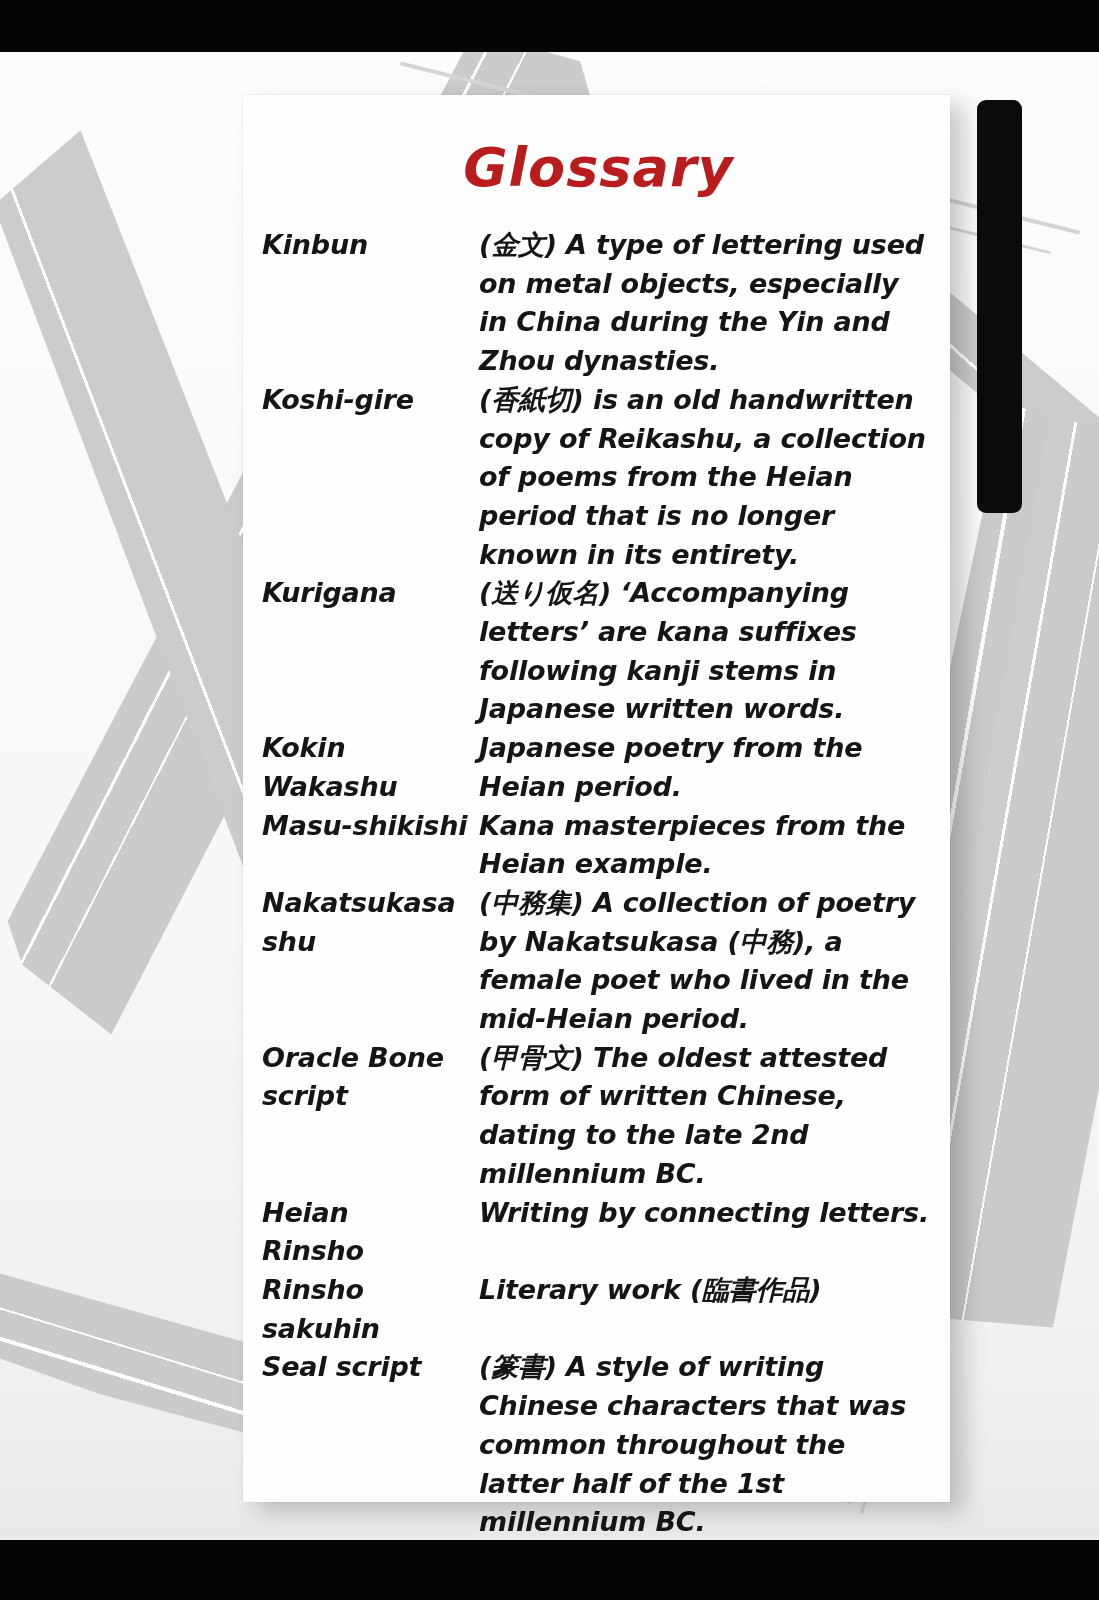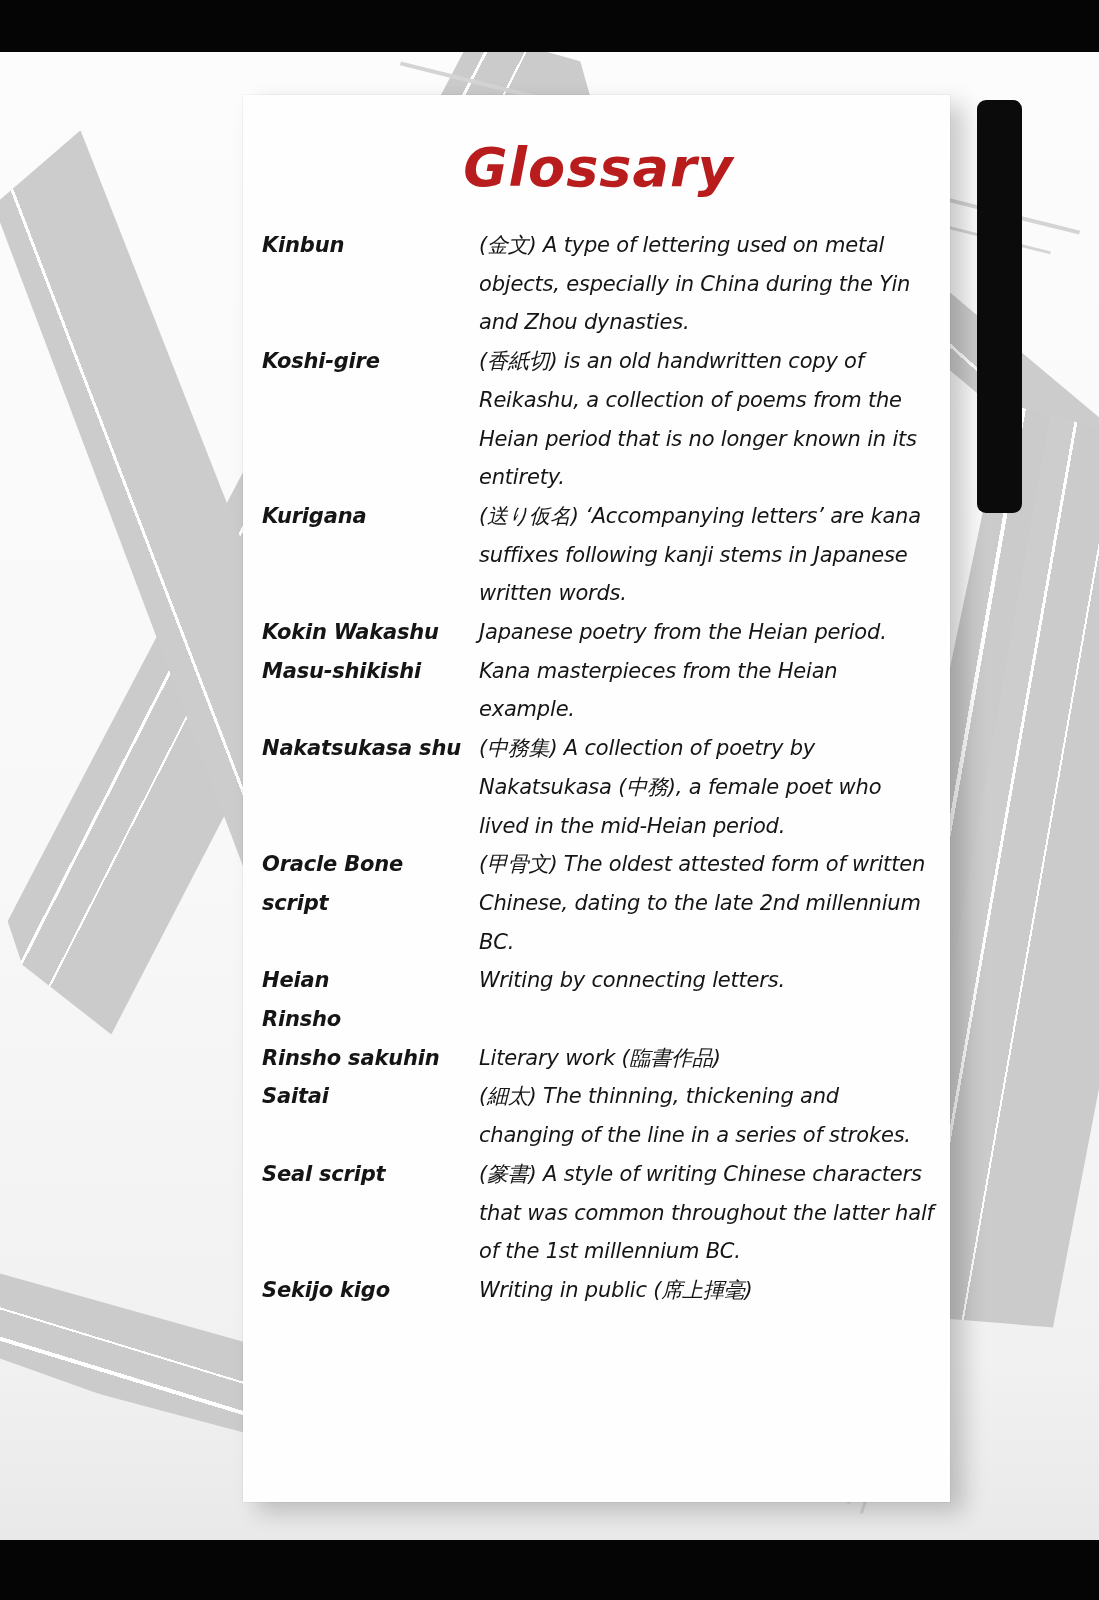--- a/index.html
+++ b/index.html
@@ -33,24 +33,24 @@
   .l3{width:270px;left:755px;top:1321px;transform:rotate(108deg);}
   .l4{width:250px;left:775px;top:1341px;transform:rotate(108deg);height:3px;}
   
   .card{position:absolute;left:243px;top:43px;width:707px;height:1407px;background:#fffefe;
         box-shadow:14px 10px 22px rgba(0,0,0,0.20), 0 0 0 1px rgba(0,0,0,0.03);
         box-sizing:border-box;padding:40px 15px 0 19px;}
   .title{margin:0 0 25px 0;text-align:center;font-style:italic;font-weight:700;
          font-size:54px;line-height:66px;color:#b91c1c;letter-spacing:1px;}
   .list{width:100%;}
   .row{display:grid;grid-template-columns:217px 1fr;}
-  .term,.def{font-style:italic;font-size:21px;line-height:38.7px;color:#151515;
+  .term,.def{font-style:italic;font-size:27px;line-height:38.7px;color:#151515;
              letter-spacing:-0.2px;}
   .term{font-weight:600;padding-right:6px;}
-  .def{font-weight:400;}
+  .def{font-weight:700;}
   
   .sidebar{position:absolute;left:977px;top:48px;width:45px;height:413px;background:#0b0b0b;border-radius:9px;}
 </style>
 </head>
 <body>
 
 <div class="stage">
   <div class="bar top"></div>
 
   <div class="artboard">
@@ -110,24 +110,20 @@
 
   <div class="row">
     <div class="term">Rinsho</div>
   </div>
 
   <div class="row">
     <div class="term">Rinsho sakuhin</div>
     <div class="def">Literary work (臨書作品)</div>
   </div>
 
-  <div class="row">
-    <div class="term">Saitai</div>
-    <div class="def">(細太) The thinning, thickening and changing of the line in a series of strokes.</div>
-  </div>
 
   <div class="row">
     <div class="term">Seal script</div>
     <div class="def">(篆書) A style of writing Chinese characters that was common throughout the latter half of the 1st millennium BC.</div>
   </div>
 
   <div class="row">
     <div class="term">Sekijo kigo</div>
     <div class="def">Writing in public (席上揮毫)</div>
   </div>

